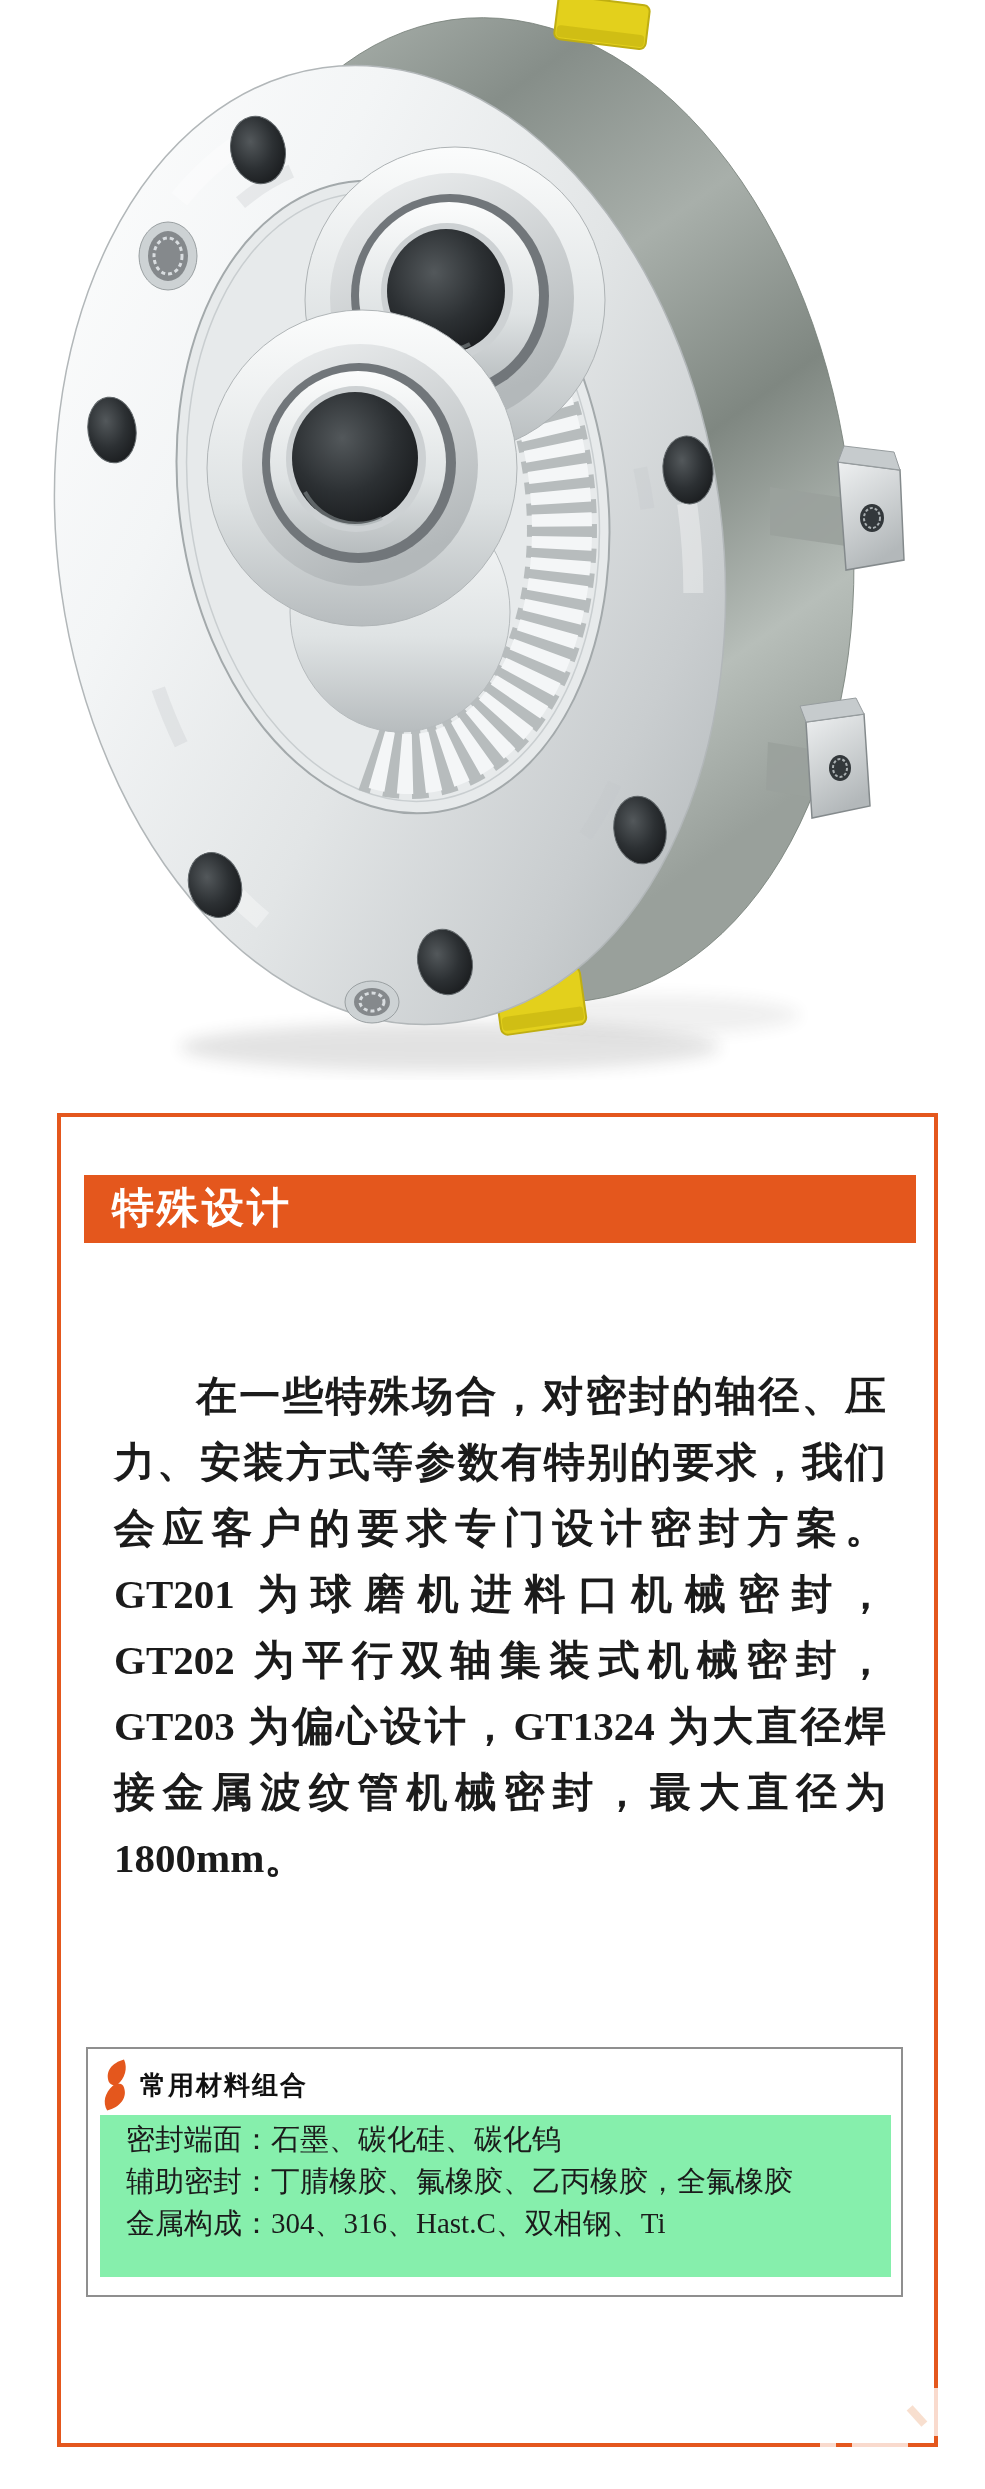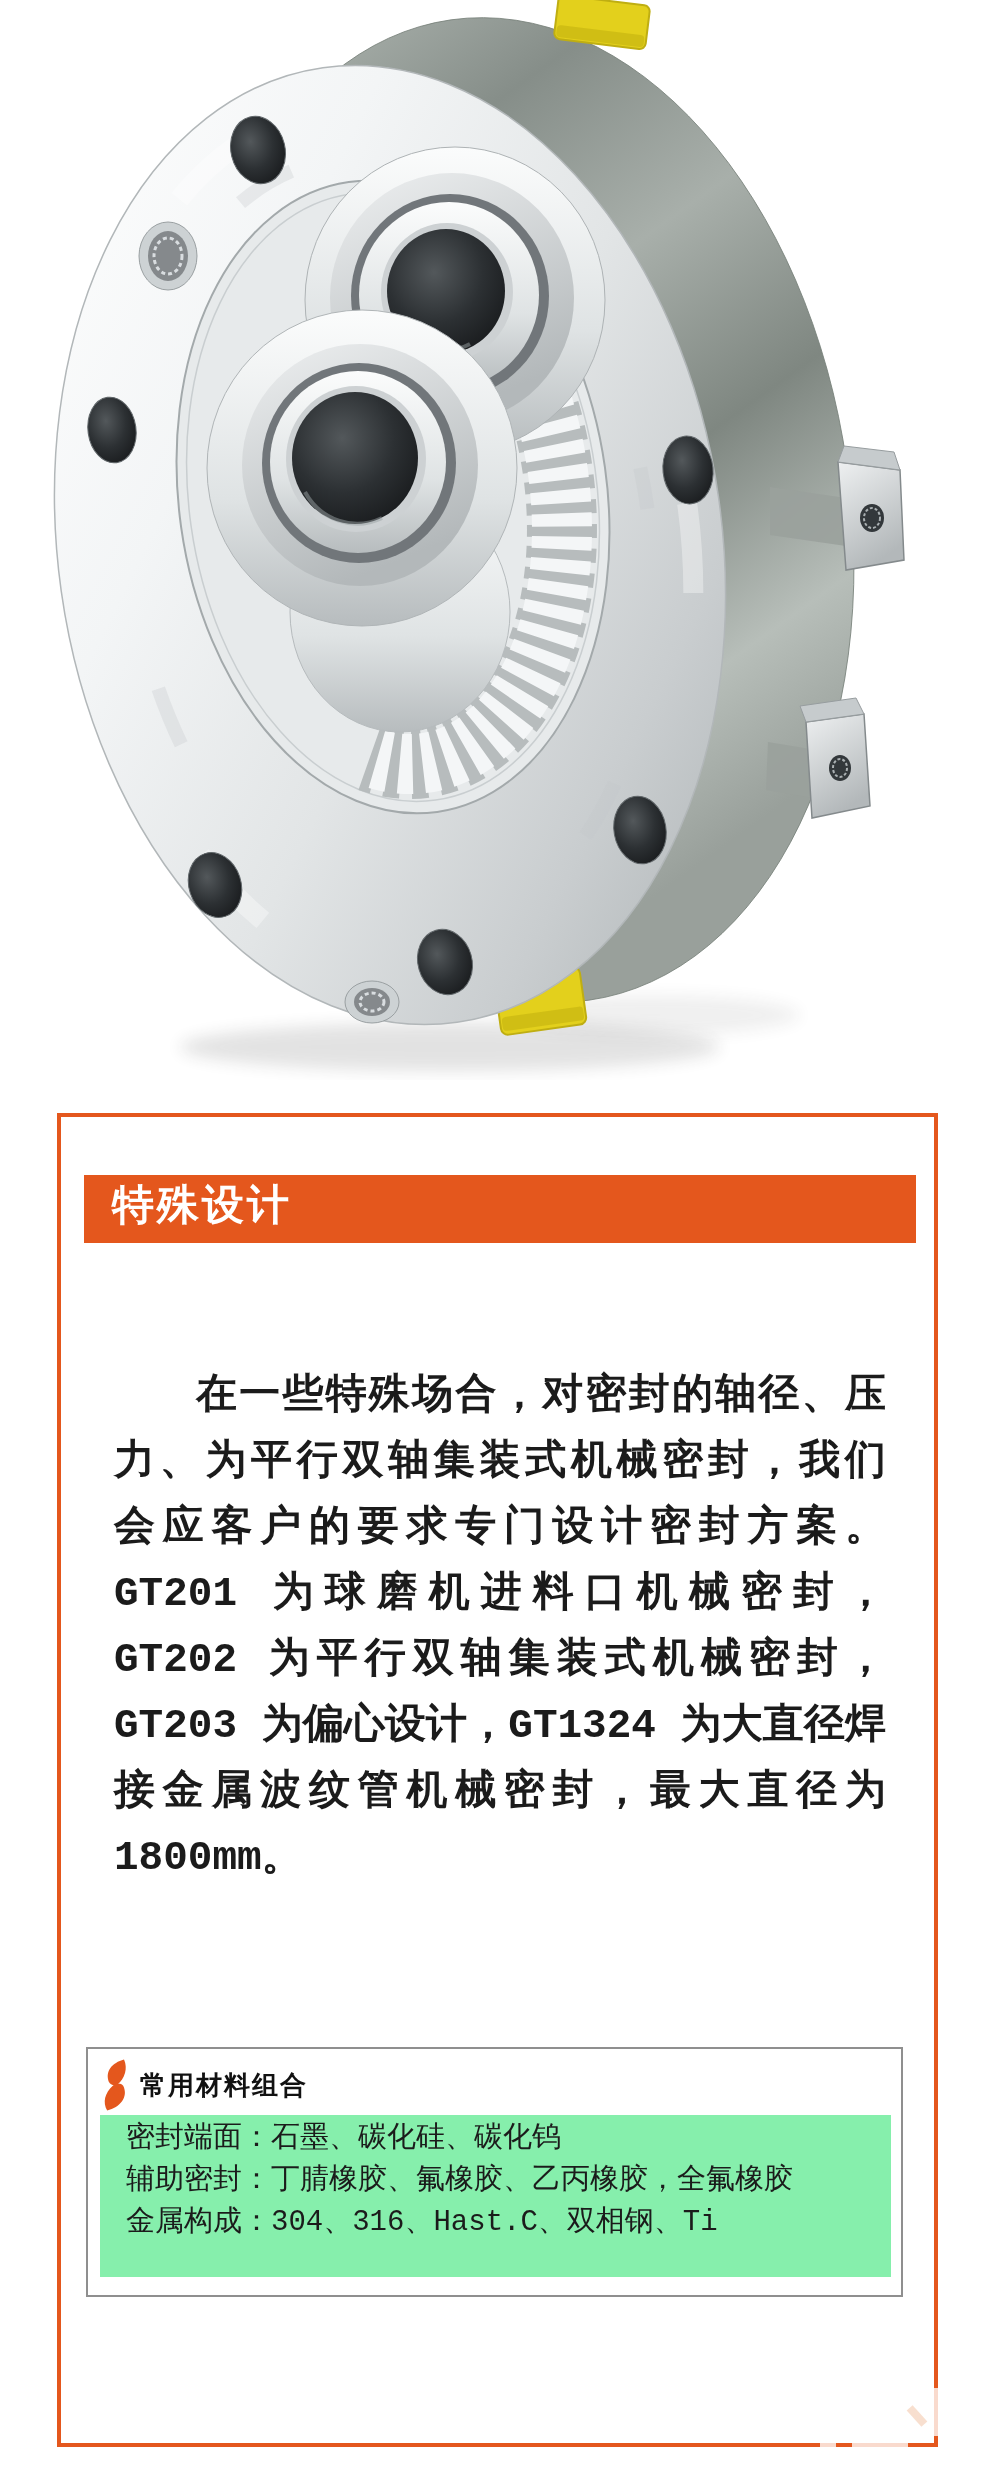--- a/index.html
+++ b/index.html
@@ -1,18 +1,18 @@
 <!DOCTYPE html>
 <html><head>
 <meta charset="utf-8">
 <style>
   html,body{margin:0;padding:0;background:#ffffff;}
   .page{
     position:relative;width:985px;height:2489px;background:#ffffff;overflow:hidden;
-    font-family:Liberation Mono, monospace;
+    font-family:Liberation Serif, serif;
   }
   .photo-wrap{position:absolute;left:0;top:0;width:985px;height:1080px;}
   .photo-wrap svg{display:block;width:100%;height:100%;}
 
   .card{
     position:absolute;left:57px;top:1113px;width:881px;height:1334px;
     box-sizing:border-box;border:4px solid #e4571d;background:#ffffff;
   }
   .card-header{
     position:absolute;left:23px;top:58px;width:832px;height:68px;
@@ -188,21 +188,21 @@
   </div>
 
   <div class="card">
 
     <div class="card-header">
       <span class="title">特殊设计</span>
     </div>
 
     <div class="para">
       <div class="pline first">在一些特殊场合，对密封的轴径、压</div>
-      <div class="pline">力、为平行双轴集装式机械密封，我们</div>
+      <div class="pline">力、安装方式等参数有特别的要求，我们</div>
       <div class="pline">会应客户的要求专门设计密封方案。</div>
       <div class="pline">GT201 为球磨机进料口机械密封，</div>
       <div class="pline">GT202 为平行双轴集装式机械密封，</div>
       <div class="pline">GT203 为偏心设计，GT1324 为大直径焊</div>
       <div class="pline">接金属波纹管机械密封，最大直径为</div>
       <div class="pline last">1800mm。</div>
     </div>
 
     <div class="mat-box">
       <div class="mat-title-row">

